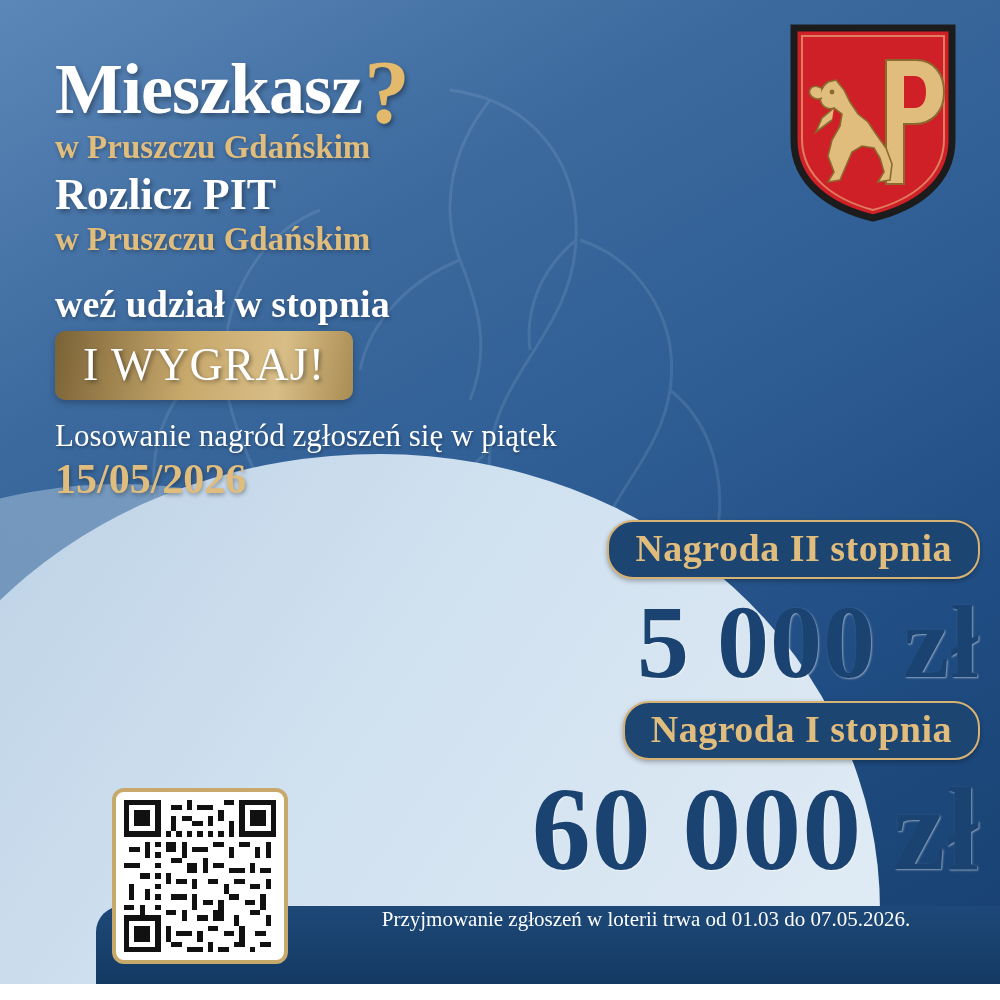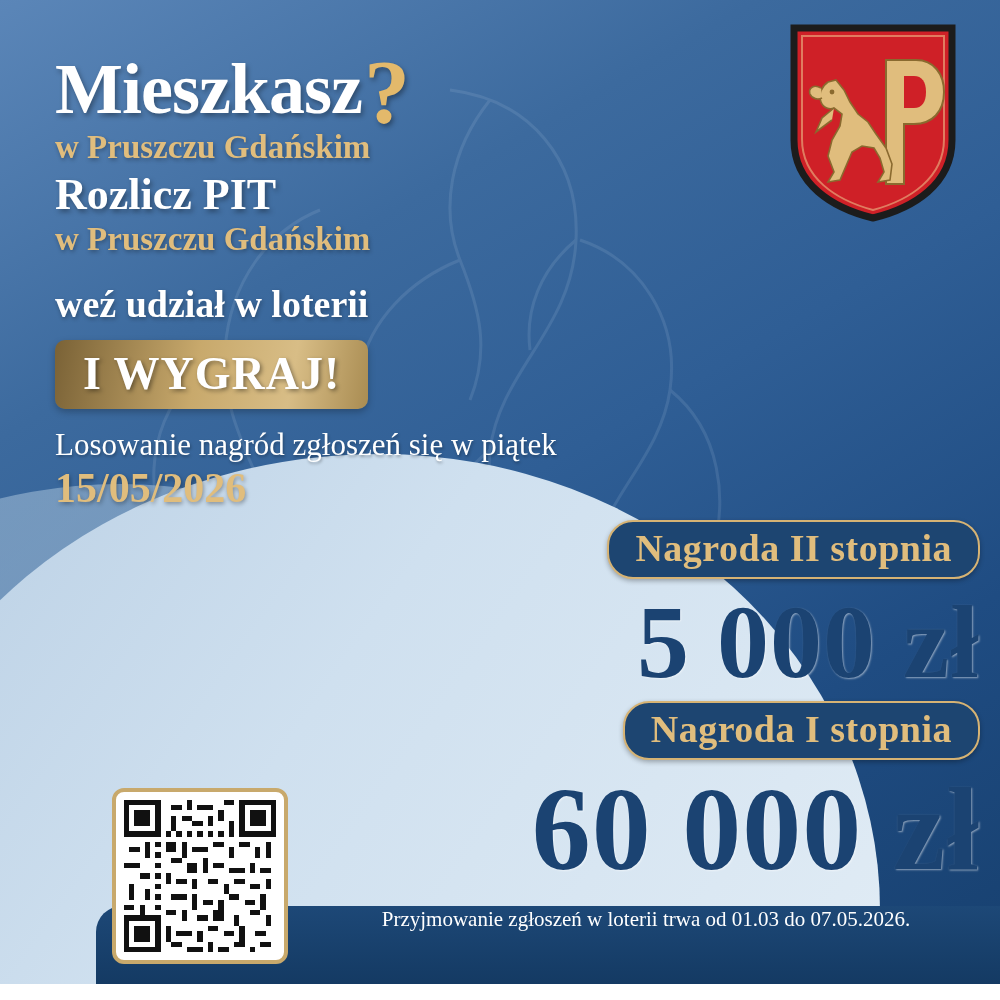--- a/index.html
+++ b/index.html
@@ -114,27 +114,27 @@
   }
   .h-line3 {
     font-size: 38px;
     font-weight: bold;
     color: #ffffff;
     margin-top: 26px;
     text-shadow: 1px 2px 4px rgba(0,0,0,0.3);
   }
   .wygraj {
     display: inline-block;
-    margin-top: 14px;
+    margin-top: 5px;
     padding: 7px 28px 9px 28px;
     border-radius: 10px;
     background: linear-gradient(100deg, #7a6236 0%, #c8a96c 45%, #d8bd86 75%, #a98c52 100%);
     color: #ffffff;
     font-size: 46px;
-    font-weight: bold;
+    font-weight: normal;
     letter-spacing: 1px;
     text-shadow: 2px 2px 4px rgba(0,0,0,0.4);
     box-shadow: 0 3px 7px rgba(0,0,0,0.25);
   }
   .draw-text {
     margin-top: 18px;
     font-size: 31px;
     color: #ffffff;
     line-height: 1.18;
     text-shadow: 1px 2px 3px rgba(0,0,0,0.3);
@@ -268,21 +268,21 @@
     </g>
   </svg>
 
   <div class="headline">
     <div class="h-line1">
       <span>Mieszkasz</span><span class="qmark">?</span>
     </div>
     <div class="h-sub">w Pruszczu Gdańskim</div>
     <div class="h-line2">Rozlicz PIT</div>
     <div class="h-sub2">w Pruszczu Gdańskim</div>
-    <div class="h-line3">weź udział w loterii</div>
+    <div class="h-line3">weź udział w stopnia</div>
     <div><span class="wygraj">I WYGRAJ!</span></div>
     <div class="draw-text">
       <span>Losowanie nagród zgłoszeń się w piątek</span>
       <span class="draw-date">15/05/2026</span>
     </div>
   </div>
 
   <div class="prizes">
     <div class="prize-block-2">
       <div><span class="prize-label">Nagroda II stopnia</span></div>

